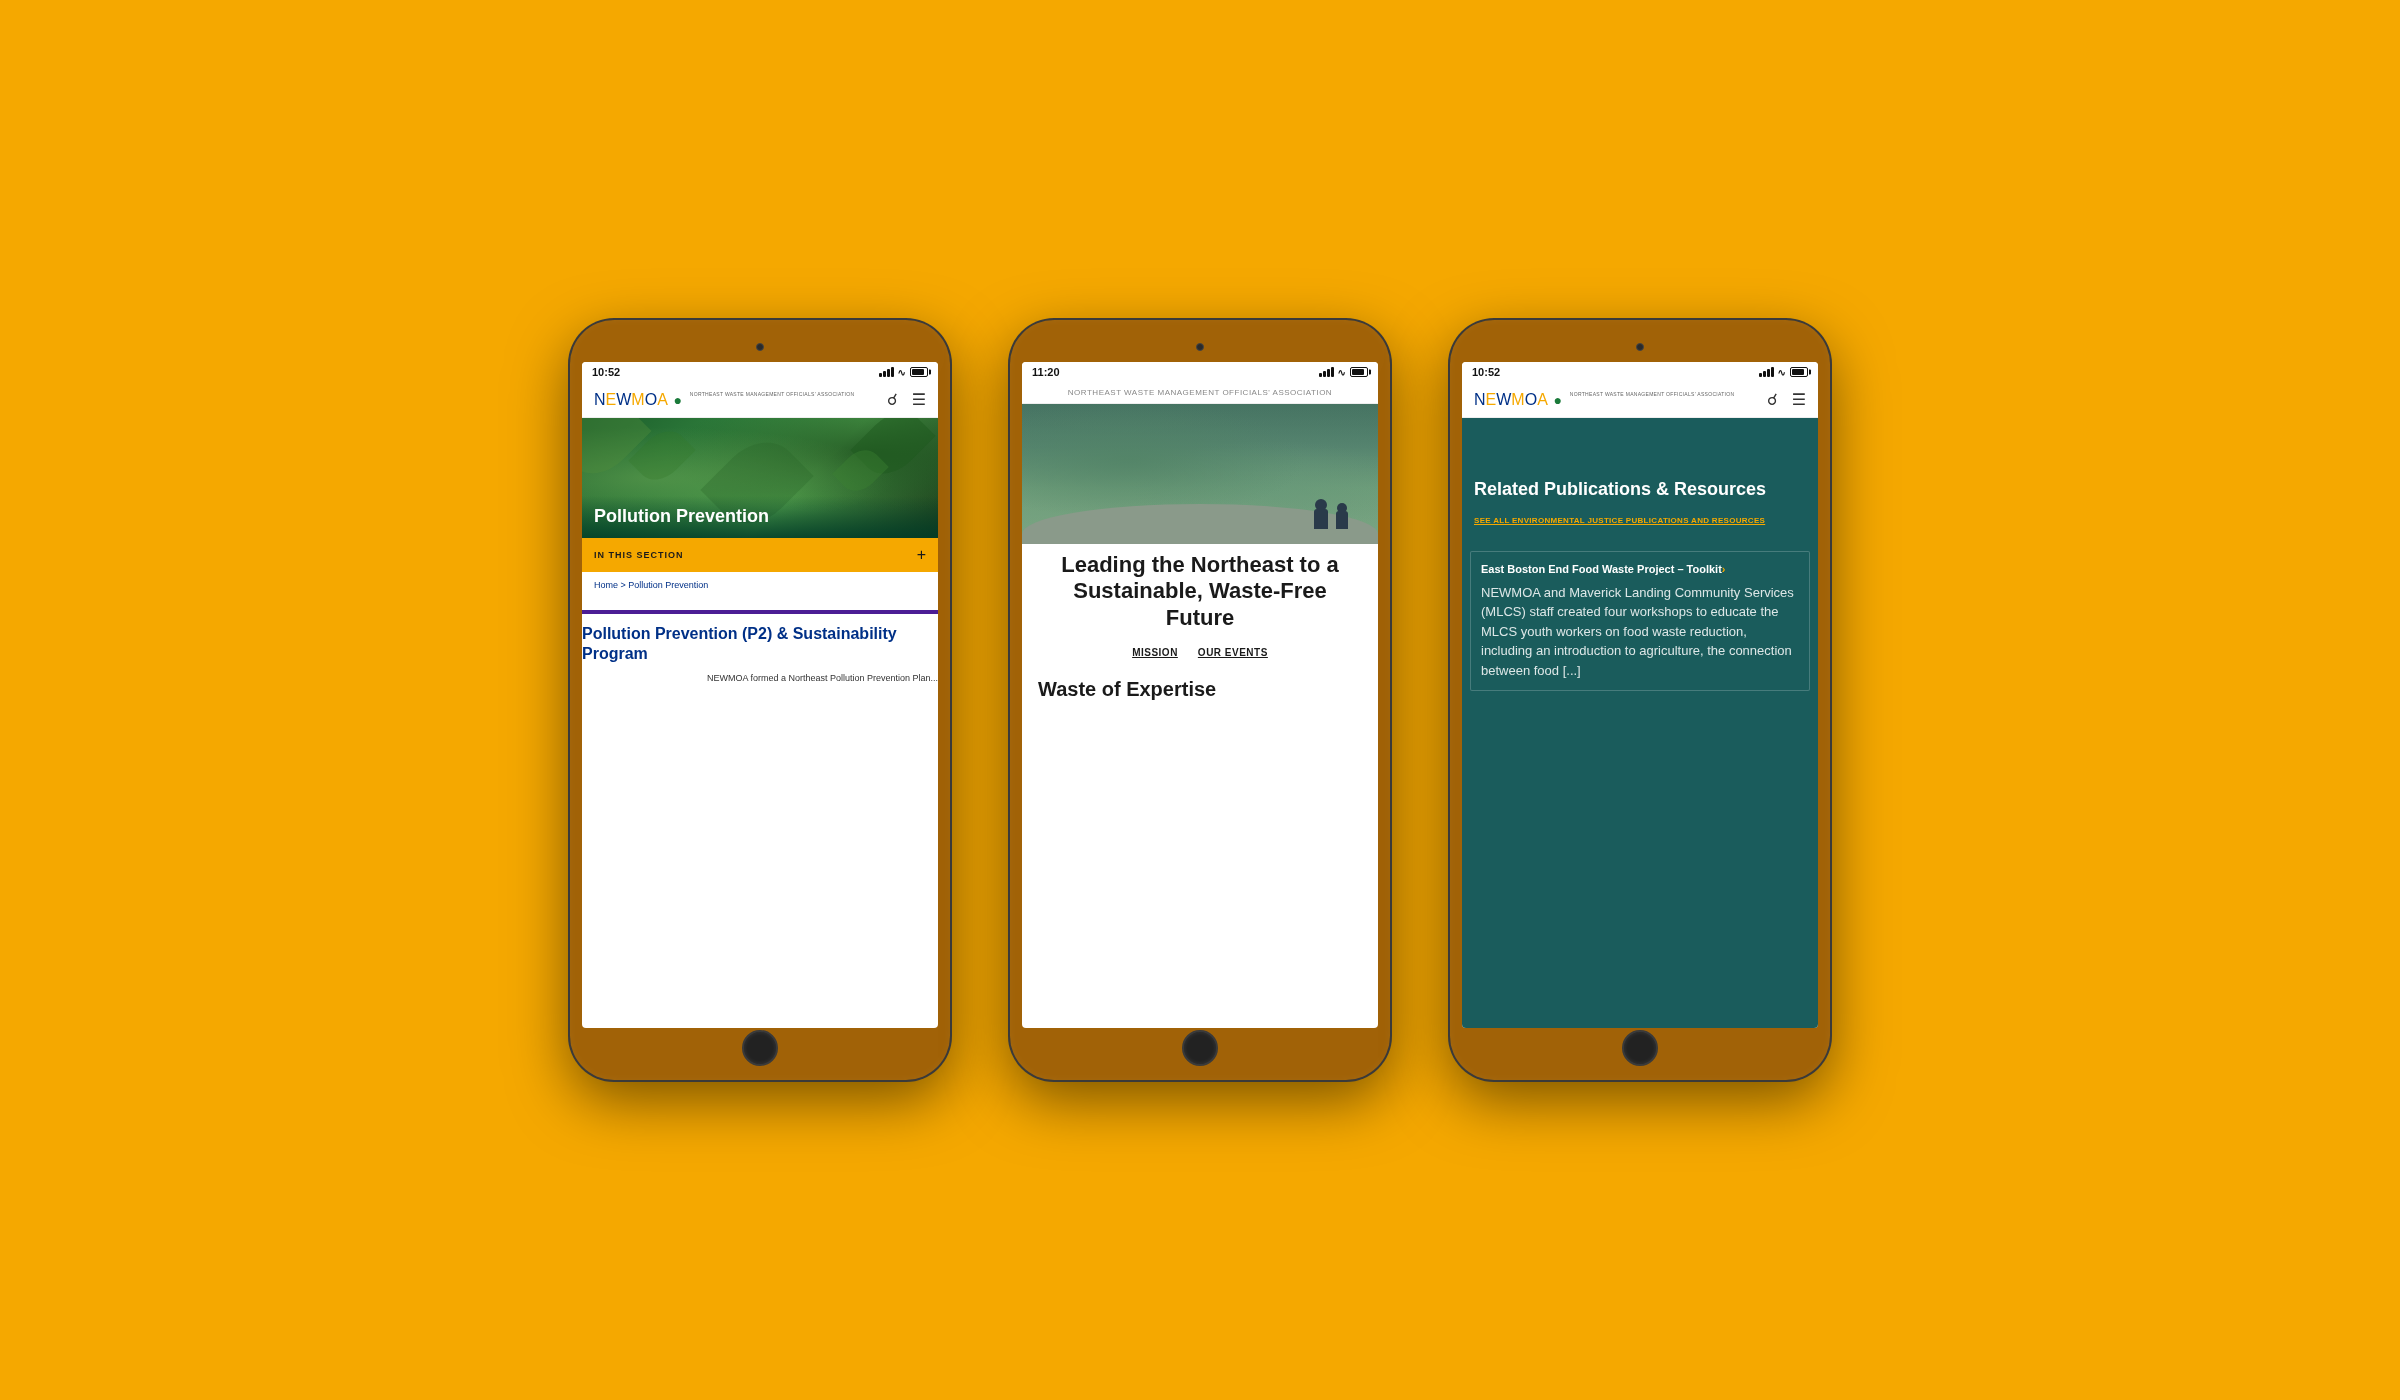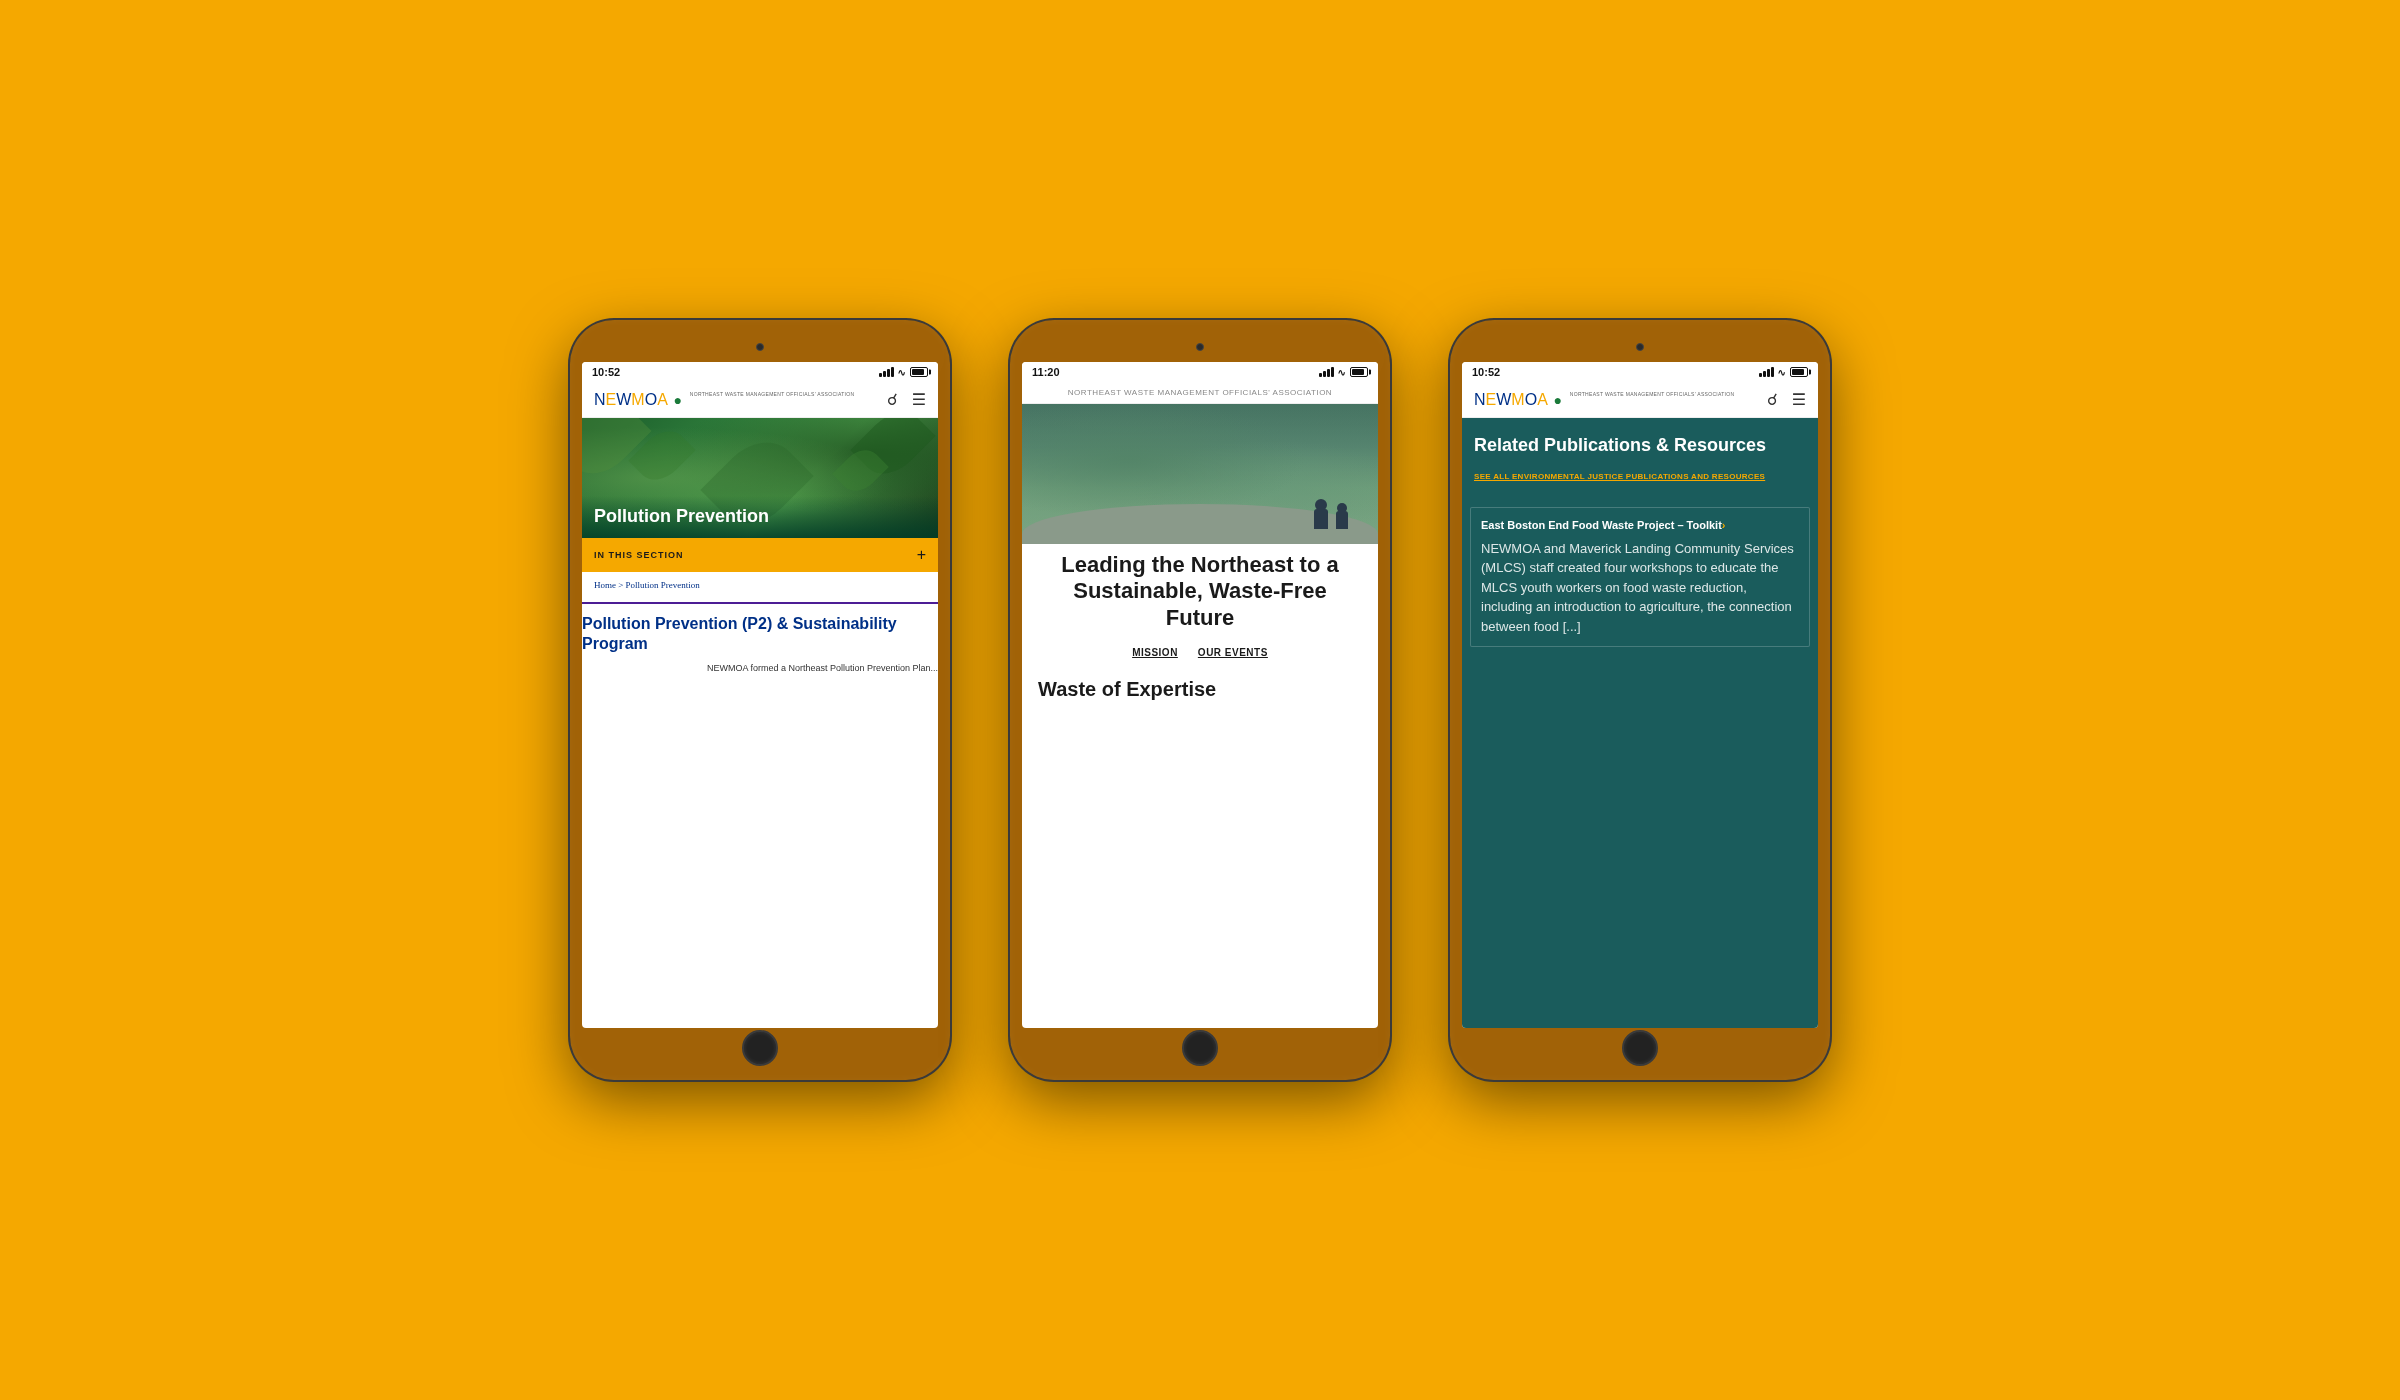--- a/index.html
+++ b/index.html
@@ -205,23 +205,22 @@
       text-transform: uppercase;
     }
     .section-nav-plus {
       font-size: 16px;
       color: #1a1a1a;
       font-weight: 300;
     }
 
     
     .breadcrumb-area {
-      padding: 8px 12px 12px;
-      border-bottom: 2px solid #4c1d95;
-      font-family: Liberation Serif, serif;
+      padding: 8px 12px 20px;
+      border-bottom: 4px solid #4c1d95;
     }
     .breadcrumb {
       font-size: 9px;
       color: #555;
     }
     .breadcrumb span { color: #003087; }
 
     
     .content-area {
       padding: 10px 0;
@@ -338,20 +337,21 @@
       font-size: 20px;
       font-weight: 700;
       color: #1a1a1a;
       text-align: left;
     }
 
     
     .phone3-header {
       background: #1a5c5c;
       padding: 16px 12px;
+      margin-top: 44px;
     }
     .phone3-header-title {
       font-size: 18px;
       font-weight: 700;
       color: white;
       line-height: 1.3;
       margin-bottom: 8px;
     }
     .phone3-link {
       font-size: 8px;

